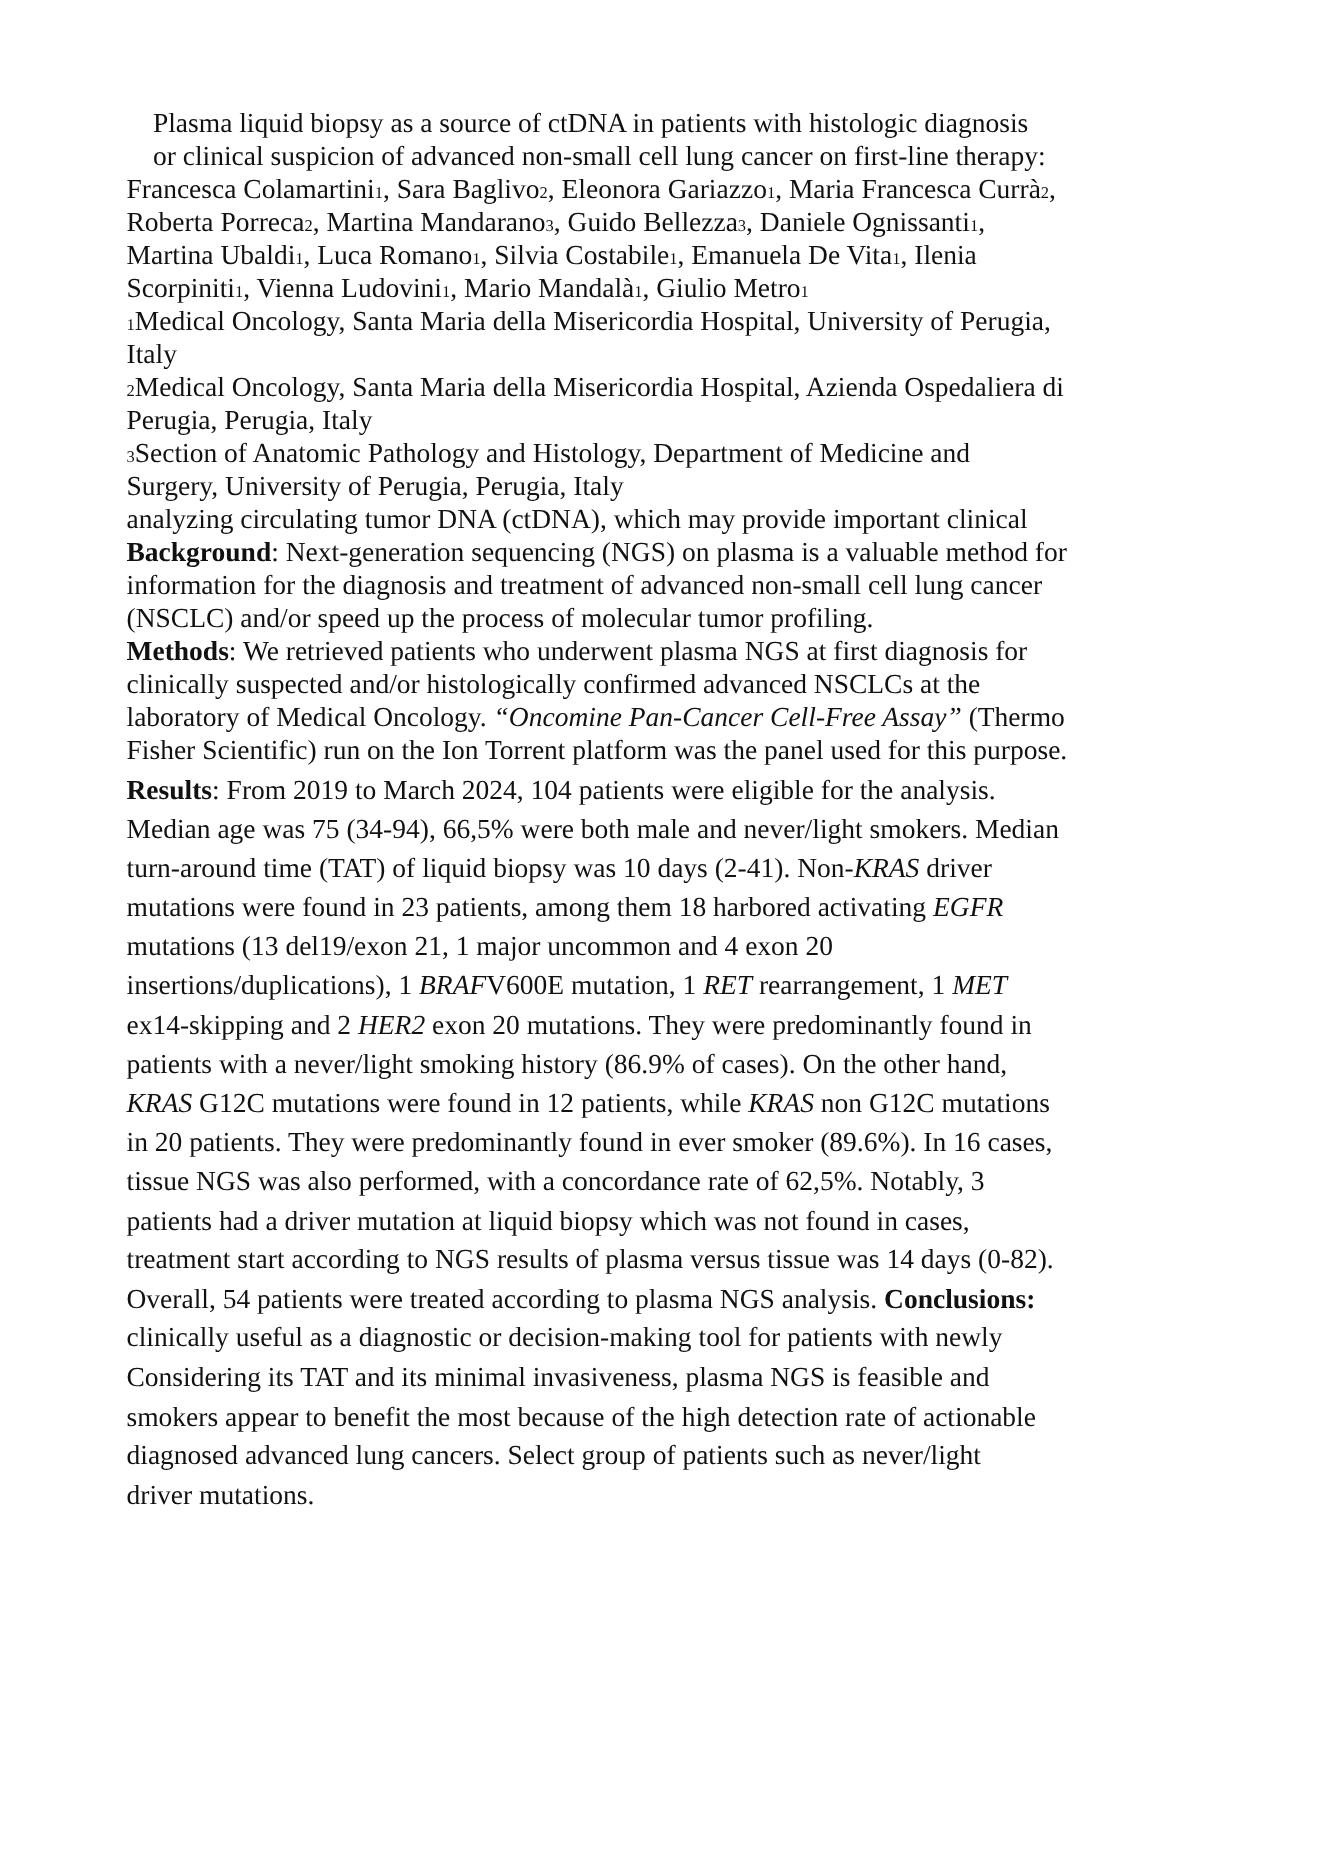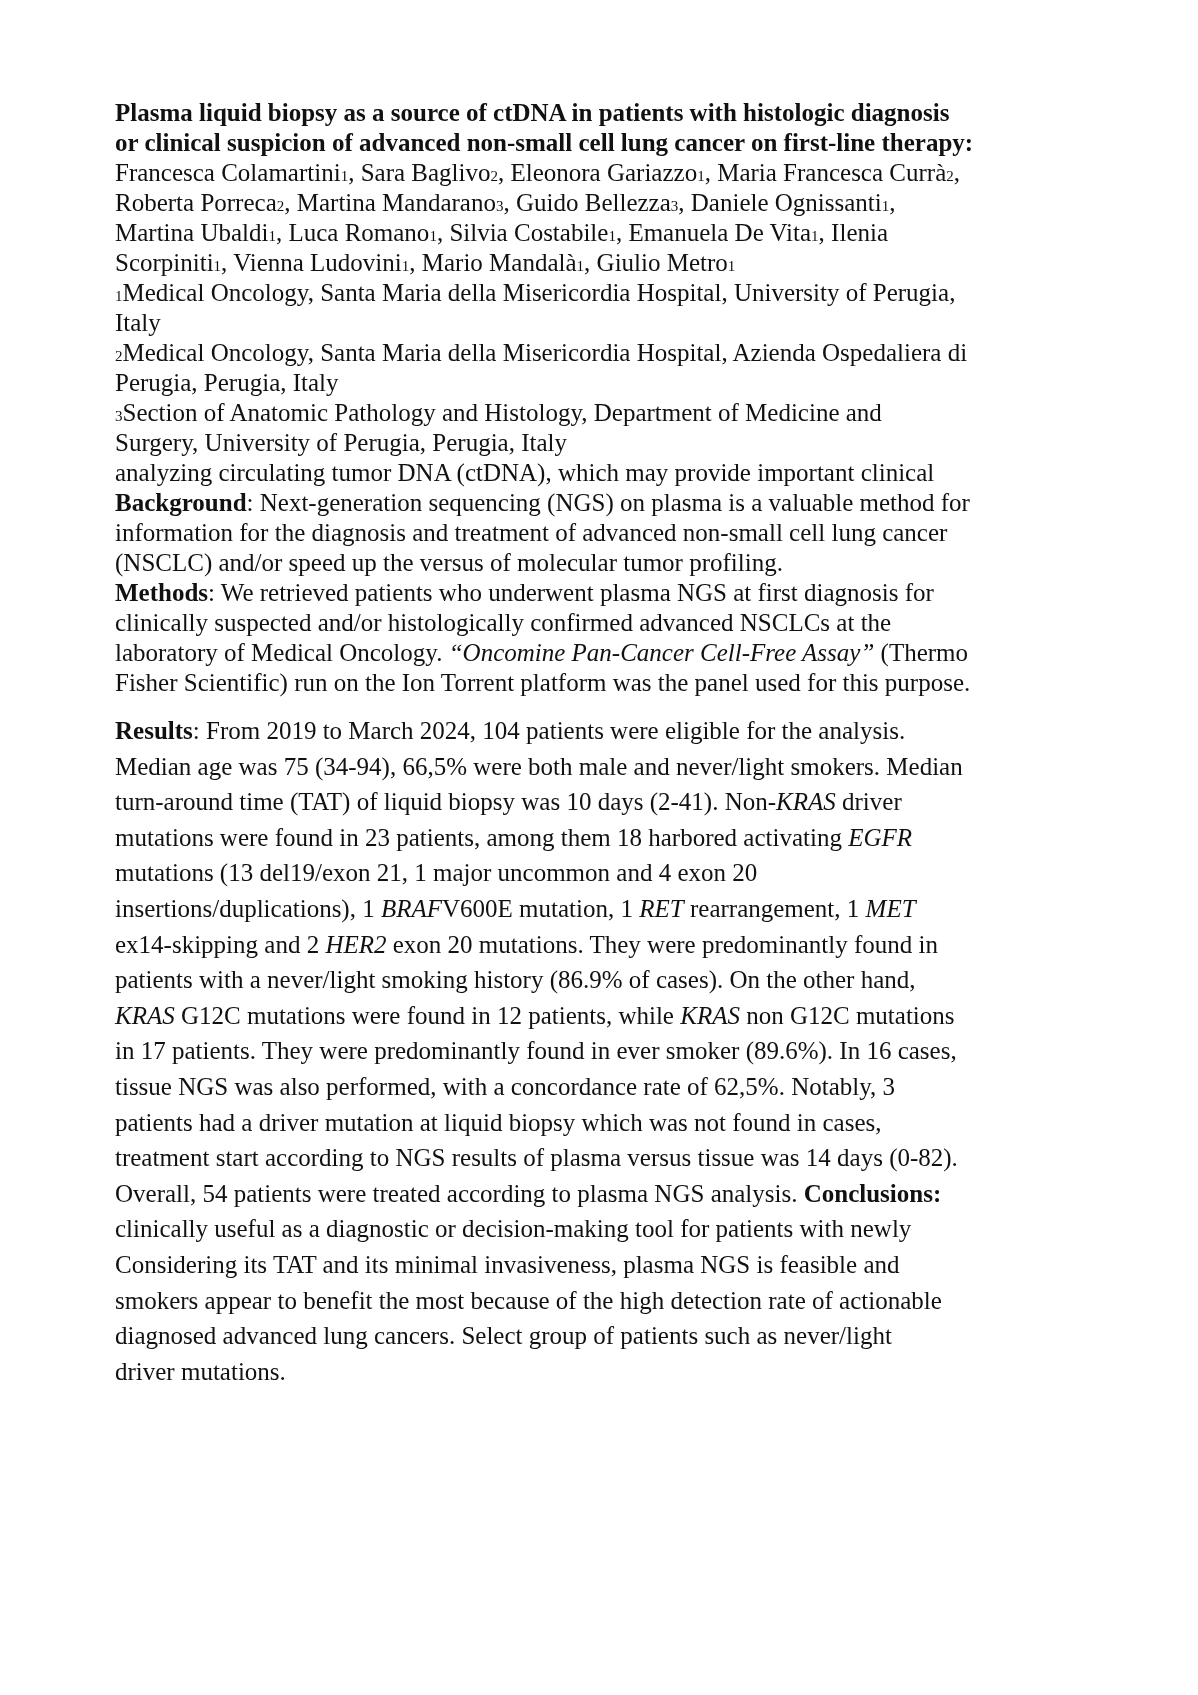--- a/index.html
+++ b/index.html
@@ -4,23 +4,23 @@
 <style>
   html, body { margin: 0; padding: 0; background: #ffffff; }
   body { width: 1198px; height: 1695px; position: relative; overflow: hidden; }
   .page {
     position: absolute; left: 115px; top: 98px; width: 1000px;
     font-family: "Liberation Serif", serif; color: #111111;
     font-size: 25px;
   }
   .line { white-space: nowrap; display: block; }
   .sec1 .line { height: 30px; line-height: 30px; }
-  .title .line { font-weight: bold; }
+  .title .line { font-weight: normal; margin-left: 24px; }
   .res .line { height: 35.6px; line-height: 35.6px; }
-  .res { margin-top: 15px; }
+  .res { margin-top: 3px; }
   b { font-weight: bold; }
   i { font-style: italic; }
   sub.aff { font-size: 15px; vertical-align: baseline; position: relative; top: 0; }
 </style>
 </head>
 <body>
 
 <div class="page">
   <div class="sec1">
     <div class="title">
@@ -38,40 +38,40 @@
         <span class="line">Italy</span>
         <span class="line"><sub class="aff">2</sub>Medical Oncology, Santa Maria della Misericordia Hospital, Azienda Ospedaliera di</span>
         <span class="line">Perugia, Perugia, Italy</span>
         <span class="line"><sub class="aff">3</sub>Section of Anatomic Pathology and Histology, Department of Medicine and</span>
         <span class="line">Surgery, University of Perugia, Perugia, Italy</span>
       </div>
     <div>
         <span class="line">analyzing circulating tumor DNA (ctDNA), which may provide important clinical</span>
         <span class="line"><b>Background</b>: Next-generation sequencing (NGS) on plasma is a valuable method for</span>
         <span class="line">information for the diagnosis and treatment of advanced non-small cell lung cancer</span>
-        <span class="line">(NSCLC) and/or speed up the versus of molecular tumor profiling.</span>
+        <span class="line">(NSCLC) and/or speed up the process of molecular tumor profiling.</span>
       </div>
     <div>
         <span class="line"><b>Methods</b>: We retrieved patients who underwent plasma NGS at first diagnosis for</span>
         <span class="line">clinically suspected and/or histologically confirmed advanced NSCLCs at the</span>
         <span class="line">laboratory of Medical Oncology. <i>“Oncomine Pan-Cancer Cell-Free Assay”</i> (Thermo</span>
         <span class="line">Fisher Scientific) run on the Ion Torrent platform was the panel used for this purpose.</span>
       </div>
   </div>
   <div class="res">
       <span class="line"><b>Results</b>: From 2019 to March 2024, 104 patients were eligible for the analysis.</span>
       <span class="line">Median age was 75 (34-94), 66,5% were both male and never/light smokers. Median</span>
       <span class="line">turn-around time (TAT) of liquid biopsy was 10 days (2-41). Non-<i>KRAS</i> driver</span>
       <span class="line">mutations were found in 23 patients, among them 18 harbored activating <i>EGFR</i></span>
       <span class="line">mutations (13 del19/exon 21, 1 major uncommon and 4 exon 20</span>
       <span class="line">insertions/duplications), 1 <i>BRAF</i>V600E mutation, 1 <i>RET</i> rearrangement, 1 <i>MET</i></span>
       <span class="line">ex14-skipping and 2 <i>HER2</i> exon 20 mutations. They were predominantly found in</span>
       <span class="line">patients with a never/light smoking history (86.9% of cases). On the other hand,</span>
       <span class="line"><i>KRAS</i> G12C mutations were found in 12 patients, while <i>KRAS</i> non G12C mutations</span>
-      <span class="line">in 17 patients. They were predominantly found in ever smoker (89.6%). In 16 cases,</span>
+      <span class="line">in 20 patients. They were predominantly found in ever smoker (89.6%). In 16 cases,</span>
       <span class="line">tissue NGS was also performed, with a concordance rate of 62,5%. Notably, 3</span>
       <span class="line">patients had a driver mutation at liquid biopsy which was not found in cases,</span>
       <span class="line">treatment start according to NGS results of plasma versus tissue was 14 days (0-82).</span>
       <span class="line">Overall, 54 patients were treated according to plasma NGS analysis. <b>Conclusions:</b></span>
       <span class="line">clinically useful as a diagnostic or decision-making tool for patients with newly</span>
       <span class="line">Considering its TAT and its minimal invasiveness, plasma NGS is feasible and</span>
       <span class="line">smokers appear to benefit the most because of the high detection rate of actionable</span>
       <span class="line">diagnosed advanced lung cancers. Select group of patients such as never/light</span>
       <span class="line">driver mutations.</span>
     </div>

